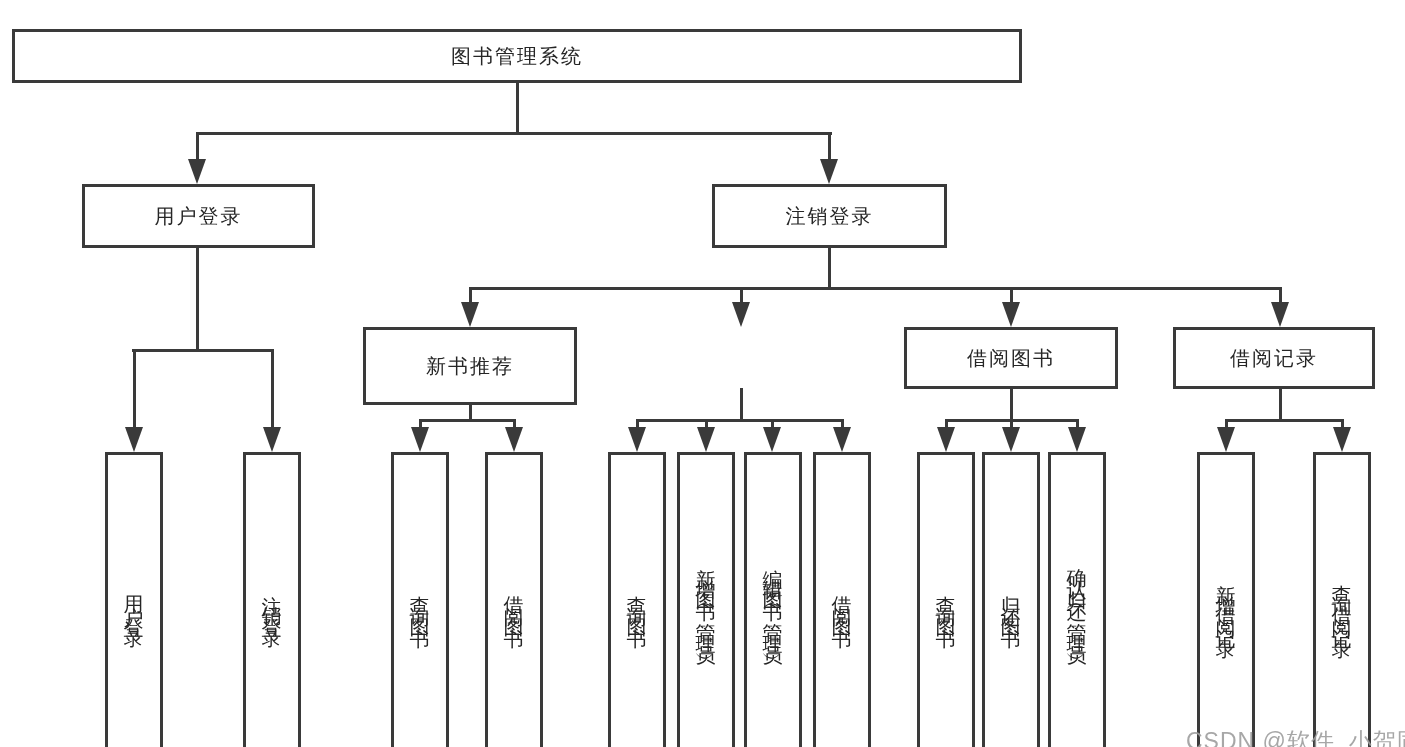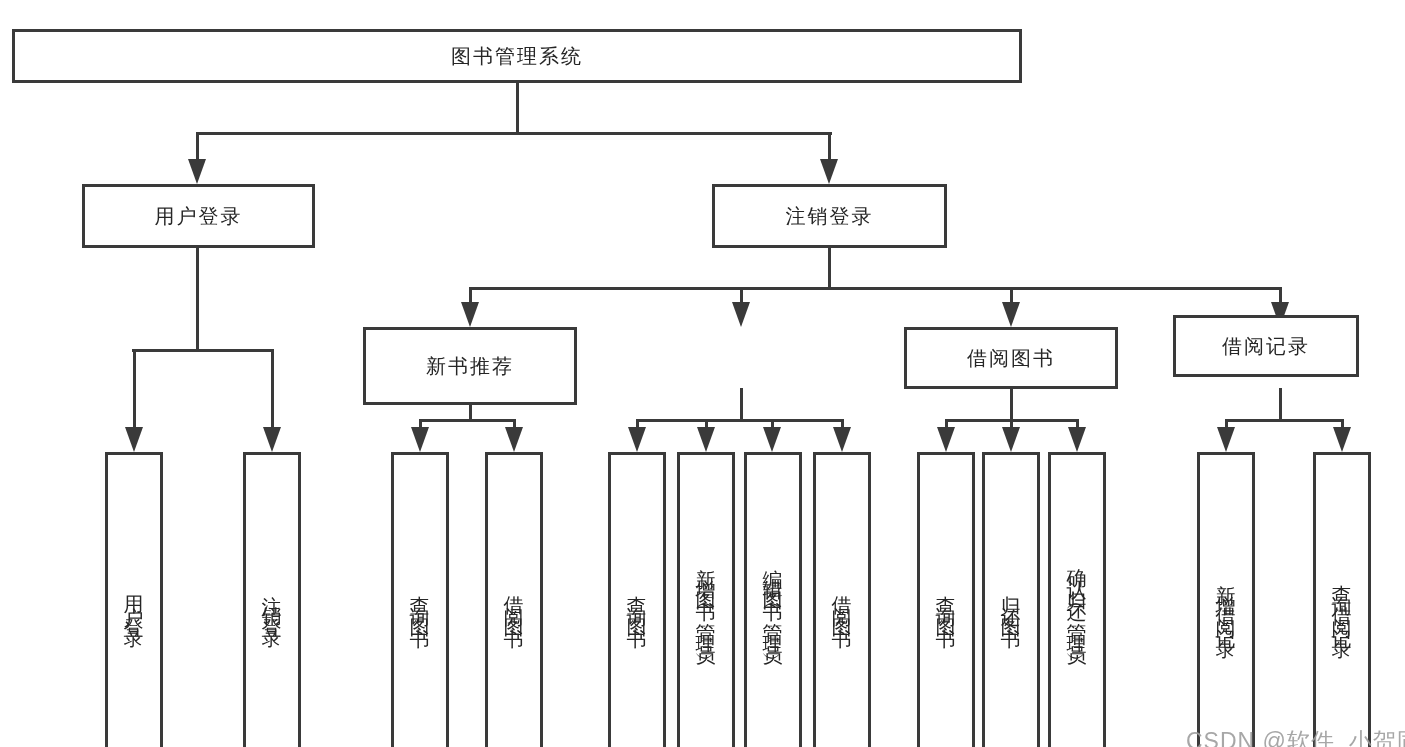--- a/index.html
+++ b/index.html
@@ -108,21 +108,21 @@
   <div class="arrow" style="left:1011px;top:287px"></div>
   <div class="vline" style="left:1279px;top:272px;width:3px;height:18px"></div>
   <div class="arrow" style="left:1280px;top:287px"></div>
 
   <div class="box" style="left:363px;top:312px;width:214px;height:78px">
     <span class="label">新书推荐</span>
   </div>
   <div class="box" style="left:904px;top:312px;width:214px;height:62px">
     <span class="label">借阅图书</span>
   </div>
-  <div class="box" style="left:1173px;top:300px;width:186px;height:62px">
+  <div class="box" style="left:1173px;top:312px;width:202px;height:62px">
     <span class="label">借阅记录</span>
   </div>
 
   <div class="vline" style="left:469px;top:373px;width:3px;height:34px"></div>
   <div class="hline" style="left:419px;top:404px;width:97px;height:3px"></div>
   <div class="vline" style="left:419px;top:404px;width:3px;height:10px"></div>
   <div class="arrow" style="left:420px;top:412px"></div>
   <div class="vline" style="left:513px;top:404px;width:3px;height:10px"></div>
   <div class="arrow" style="left:514px;top:412px"></div>
 

